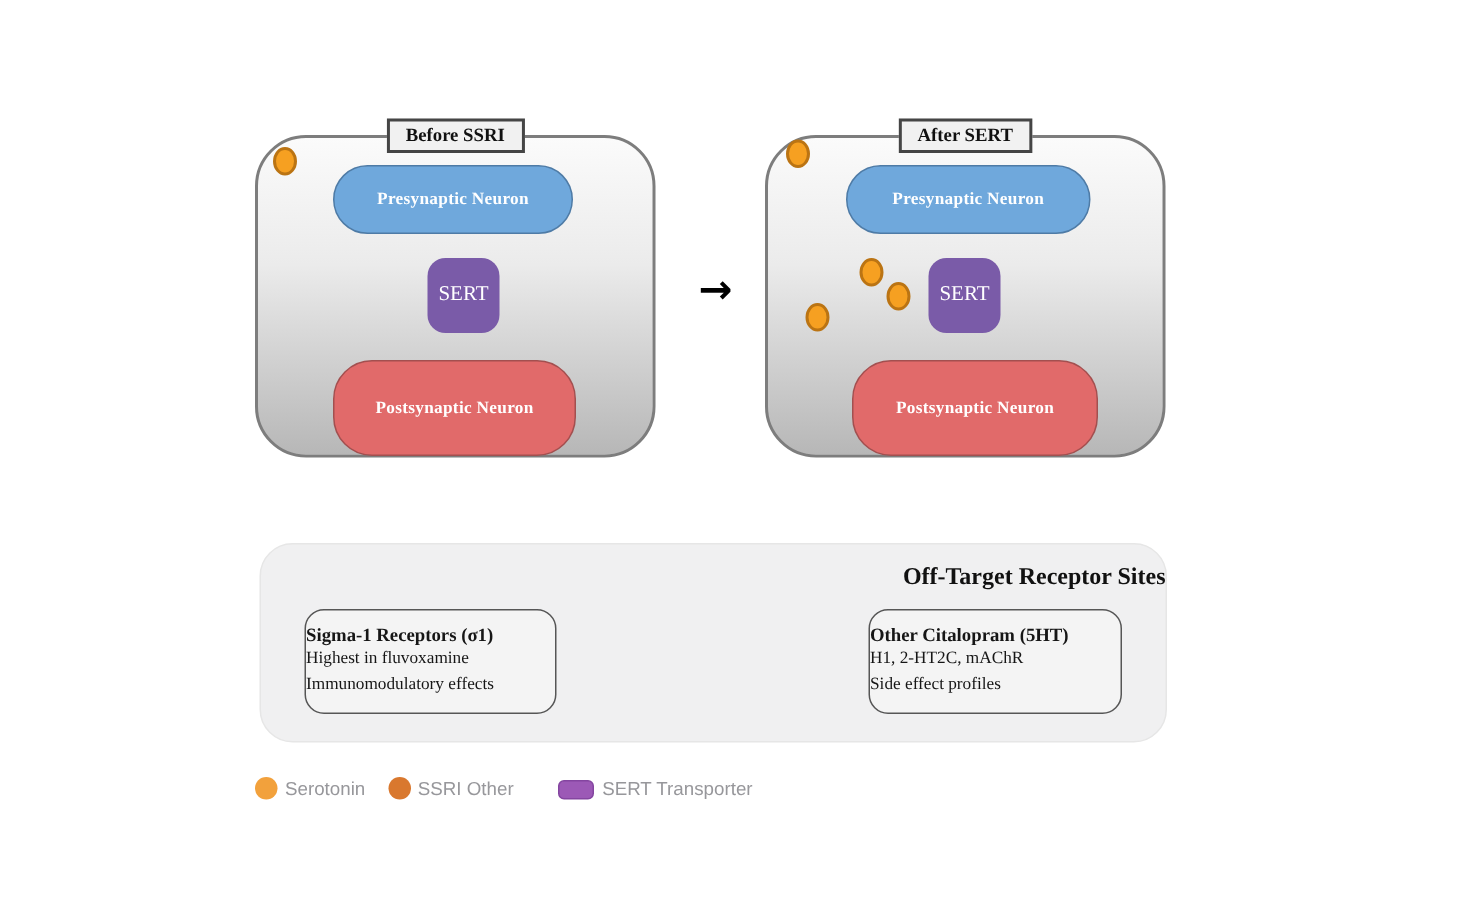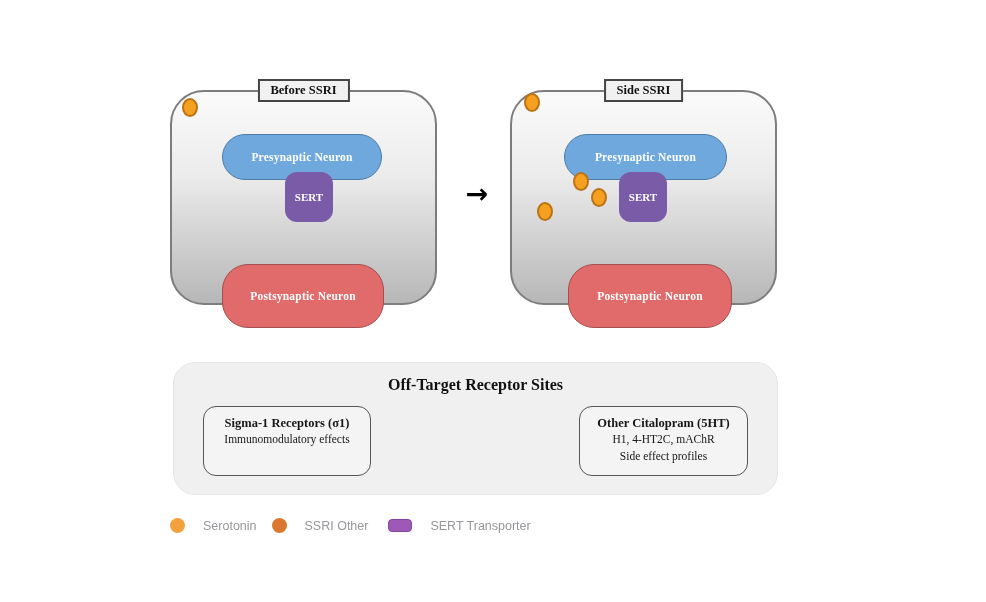--- a/index.html
+++ b/index.html
@@ -8,97 +8,98 @@
 
   
   .panel{position:absolute;width:267px;height:215px;border-radius:34px;
          background:linear-gradient(180deg,#fbfbfb 0%,#ebebeb 40%,#b7b7b7 100%);
          border:2px solid #7d7d7d;box-sizing:border-box;}
   .panel-label{position:absolute;top:-13px;left:50%;transform:translateX(-50%);
                background:#f1f1f1;border:2px solid #454545;padding:2px 11px;
                font-weight:bold;font-size:12.5px;color:#111;white-space:nowrap;z-index:5;}
   .pill{position:absolute;display:flex;align-items:center;justify-content:center;
         color:#fff;font-weight:bold;font-size:11.5px;letter-spacing:.2px;
-        border-radius:26px;box-sizing:border-box;margin-top:24px;}
+        border-radius:26px;box-sizing:border-box;}
   .pill.presyn{left:50px;top:18px;width:160px;height:46px;border:1.5px solid #4e7ba6;}
   .panel.after .pill.presyn{left:52px;width:163px;}
   .pill.postsyn{left:50px;top:148px;width:162px;height:64px;border:1.5px solid #a34f4f;}
   .panel.after .pill.postsyn{left:56px;width:164px;}
   .sertbox{position:absolute;top:80px;width:48px;height:50px;border-radius:12px;
            display:flex;align-items:center;justify-content:center;color:#fff;
-           font-weight:bold;font-size:11px;box-sizing:border-box;text-align:center;}
+           font-weight:normal;font-size:14px;box-sizing:border-box;text-align:center;}
   .panel.before .sertbox{left:113px;}
   .panel.after .sertbox{left:107px;}
 
   
   .sero{position:absolute;width:16px;height:19px;border-radius:50%;
         border:2px solid #bb7413;box-sizing:border-box;z-index:6;}
 
   
   .arrow{position:absolute;left:452px;top:178px;width:50px;text-align:center;
          font-family:"DejaVu Sans", sans-serif;font-size:27px;font-weight:bold;color:#000;}
 
   
   .offtarget{position:absolute;left:173px;top:362px;width:605px;height:133px;
              background:#f0f0f1;border:1px solid #e6e6e6;border-radius:22px;box-sizing:border-box;}
-  .offtarget-title{text-align:center;margin-top:13px;font-weight:bold;font-size:16px;color:#111;}
+  .offtarget-title{text-align:right;margin-top:13px;font-weight:bold;font-size:16px;color:#111;}
   .card{position:absolute;top:43px;height:70px;background:#f4f4f4;border:1px solid #565656;
-        border-radius:13px;box-sizing:border-box;text-align:center;color:#161616;}
+        border-radius:13px;box-sizing:border-box;text-align:left;color:#161616;}
   .card.c1{left:29px;width:168px;}
   .card.c2{left:217px;width:165px;}
   .card.c3{left:405px;width:169px;}
   .card .t{font-weight:bold;font-size:12.5px;margin-top:9px;}
   .card .l{font-size:11.5px;line-height:16.5px;}
 
   
   .legend{position:absolute;left:170px;top:518px;display:flex;align-items:center;gap:15px;
           font-family:"Liberation Sans", sans-serif;font-size:12.5px;color:#97979b;}
-  .legend-item{display:flex;align-items:center;gap:18px;}
-  .legend-item.third{margin-left:5px;}
+  .legend-item{display:flex;align-items:flex-end;gap:5px;}
+  .legend-item.third{margin-left:15px;}
   .sw-circle{width:15px;height:15px;border-radius:50%;}
   .sw-rect{width:24px;height:13px;border-radius:4px;border:1px solid #8445a0;box-sizing:border-box;}
 </style>
 </head>
 <body>
 
 <div class="canvas">
 
   <div class="panel before" style="left:170px;top:90px;">
     <div class="panel-label">Before SSRI</div>
     <div class="pill presyn" style="background: rgb(111, 168, 220);">Presynaptic Neuron</div>
     <div class="sertbox" style="background: rgb(122, 91, 168);">SERT</div>
     <div class="pill postsyn" style="background: rgb(225, 106, 106);">Postsynaptic Neuron</div>
   </div>
   <div class="sero" style="left: 182px; top: 98px; background: rgb(246, 160, 33);"></div>
 
   <div class="arrow">→</div>
 
   <div class="panel after" style="left:510px;top:90px;">
-    <div class="panel-label">Side SSRI</div>
+    <div class="panel-label">After SERT</div>
     <div class="pill presyn" style="background: rgb(111, 168, 220);">Presynaptic Neuron</div>
     <div class="sertbox" style="background: rgb(122, 91, 168);">SERT</div>
     <div class="pill postsyn" style="background: rgb(225, 106, 106);">Postsynaptic Neuron</div>
   </div>
   <div class="sero" style="left: 524px; top: 93px; background: rgb(246, 160, 33);"></div>
   <div class="sero" style="left: 573px; top: 172px; background: rgb(246, 160, 33);"></div>
   <div class="sero" style="left: 591px; top: 188px; background: rgb(246, 160, 33);"></div>
   <div class="sero" style="left: 537px; top: 202px; background: rgb(246, 160, 33);"></div>
 
   <div class="offtarget">
     <div class="offtarget-title">Off-Target Receptor Sites</div>
 
     <div class="card c1">
       <div class="t">Sigma-1 Receptors (σ1)</div>
+      <div class="l">Highest in fluvoxamine</div>
       <div class="l">Immunomodulatory effects</div>
     </div>
 
 
     <div class="card c3">
       <div class="t">Other Citalopram (5HT)</div>
-      <div class="l">H1, 4-HT2C, mAChR</div>
+      <div class="l">H1, 2-HT2C, mAChR</div>
       <div class="l">Side effect profiles</div>
     </div>
   </div>
 
   <div class="legend">
     <div class="legend-item">
       <span class="sw-circle" style="background: rgb(242, 161, 60);"></span>
       <span>Serotonin</span>
     </div>
     <div class="legend-item">

